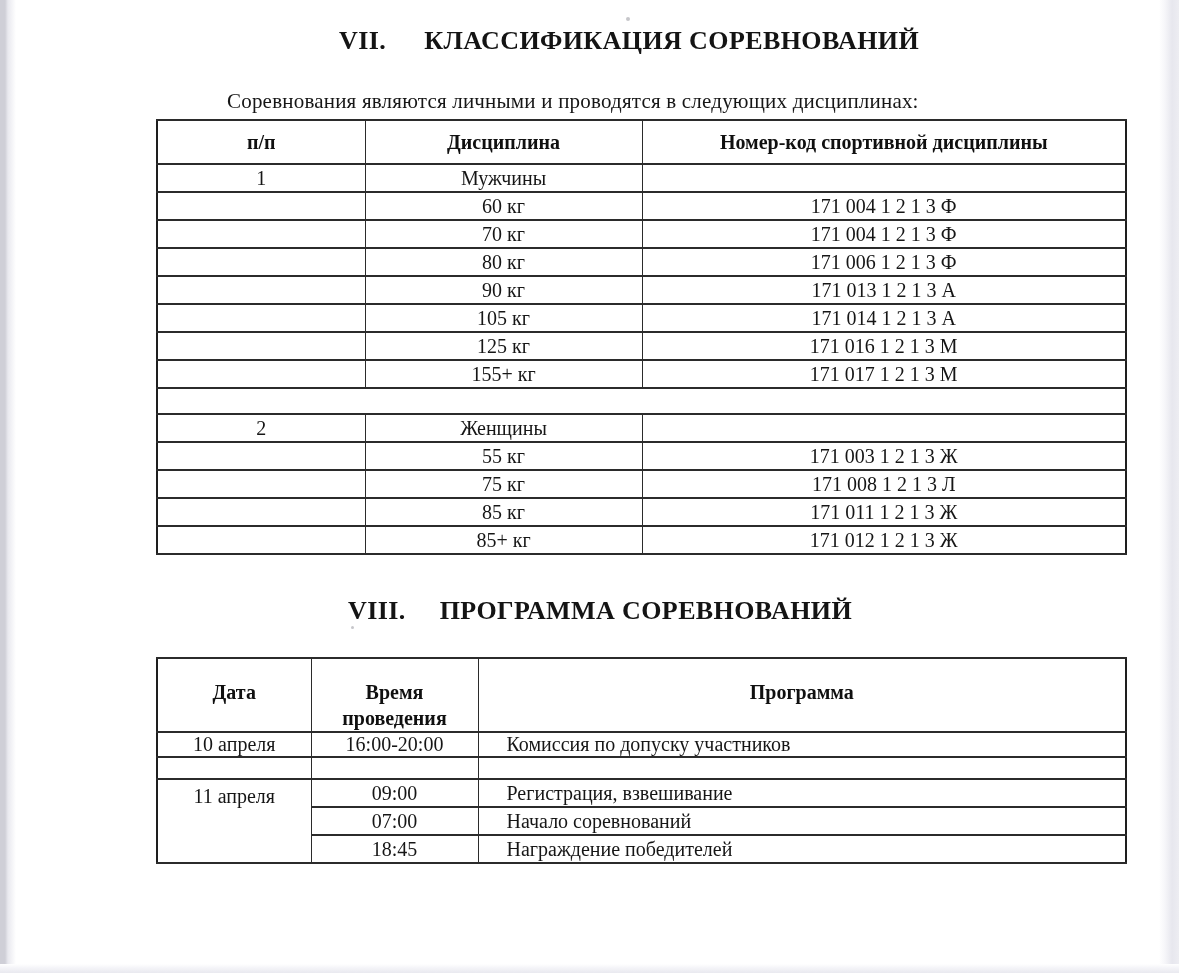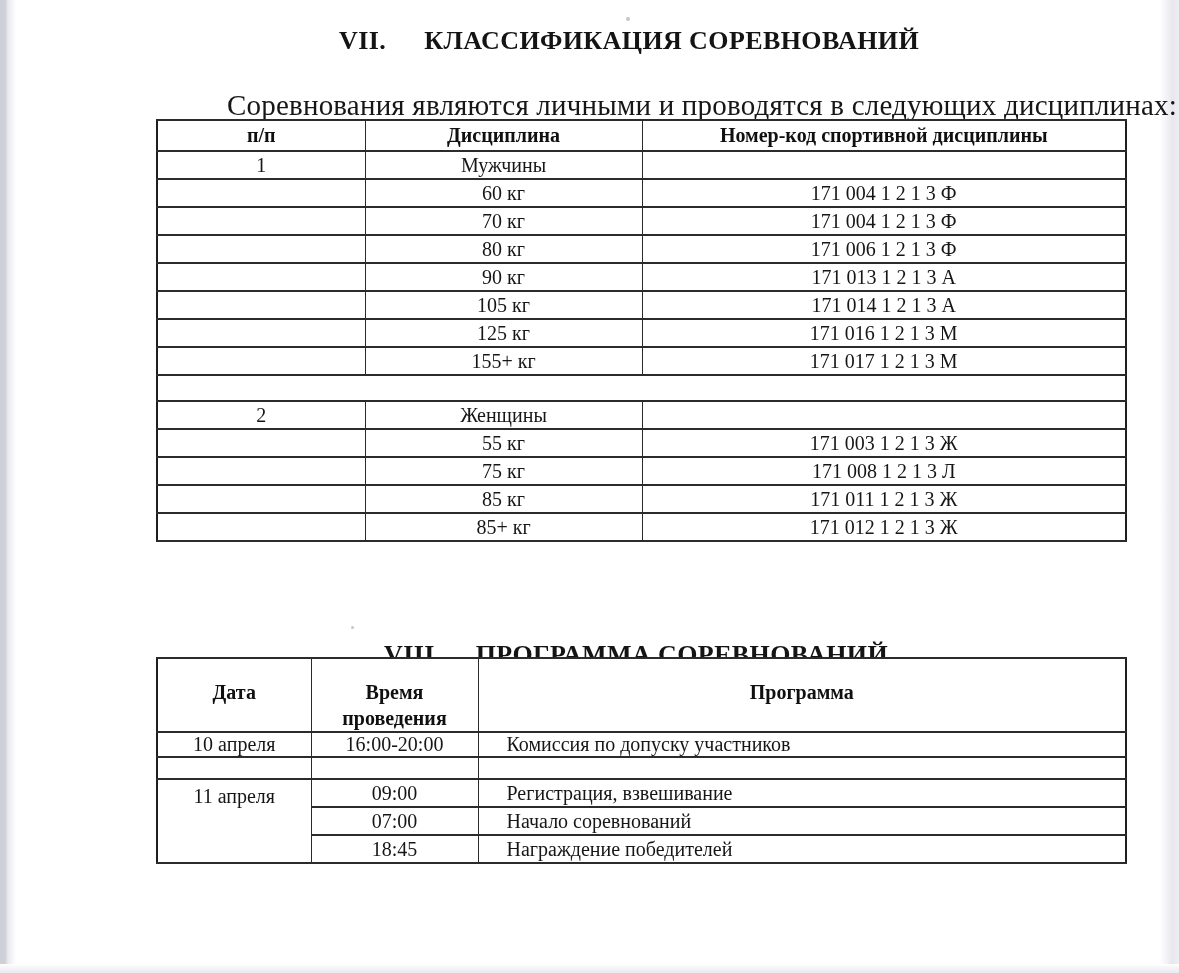--- a/index.html
+++ b/index.html
@@ -38,26 +38,26 @@
     position: absolute;
     display: flex;
     font-weight: bold;
     font-size: 26px;
     letter-spacing: 0.4px;
     white-space: nowrap;
     color: #141414;
   }
   .heading .num { margin-right: 38px; }
   .heading-7 { left: 339px; top: 26px; }
-  .heading-8 { left: 384px; top: 596px; margin-top: 44px; }
+  .heading-8 { left: 348px; top: 596px; }
   
   .intro {
     position: absolute;
     left: 227px; top: 89px;
-    font-size: 29px;
+    font-size: 21px;
     letter-spacing: 0.2px;
     white-space: nowrap;
     color: #161616;
   }
   
   table {
     position: absolute;
     border-collapse: collapse;
     table-layout: fixed;
     background: #ffffff;
@@ -66,21 +66,21 @@
     border: solid #2b2b2b;
     border-width: 2px 1px;
     font-size: 20px;
     text-align: center;
     vertical-align: middle;
     padding: 0 4px;
     overflow: hidden;
   }
   th { font-weight: bold; color: #101010; }
   .t-class { left: 156px; top: 119px; width: 969px; border: 2px solid #1e1e1e; }
-  .t-class th { height: 31px; }
+  .t-class th { height: 44px; }
   .t-class td { height: 28px; }
   .t-class .sep-row td { height: 26px; }
   .t-prog { left: 156px; top: 657px; width: 969px; border: 2px solid #1e1e1e; }
   .t-prog th { height: 58px; vertical-align: top; padding-top: 20px; line-height: 26px; }
   .t-prog td { height: 28px; }
   .t-prog .row-day1 td { height: 25px; }
   .t-prog .row-empty td { height: 22px; }
   .t-prog td.event { text-align: left; padding-left: 28px; }
   .t-prog td.date-span { vertical-align: top; padding-top: 5px; }
 </style>

